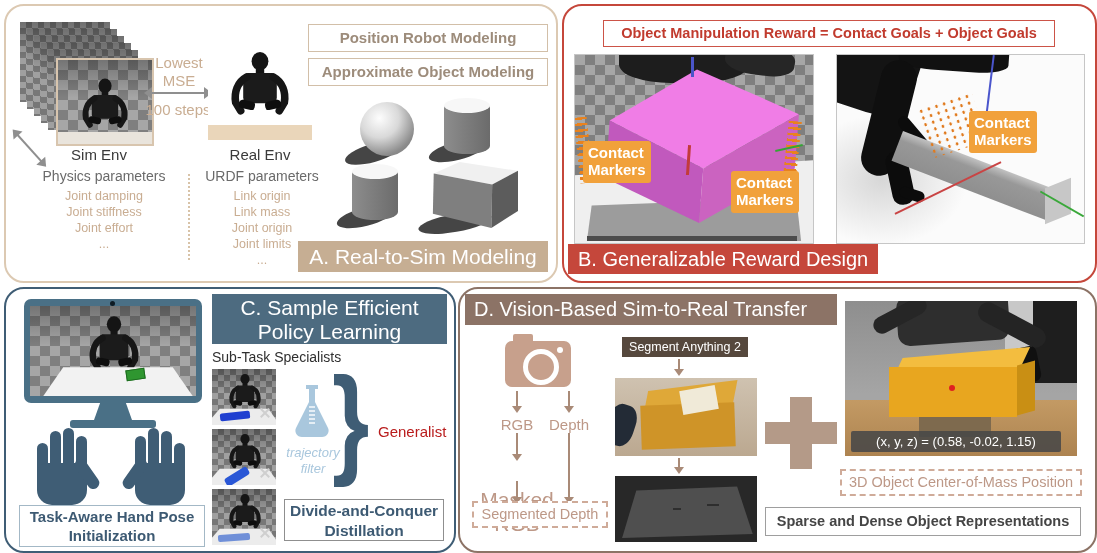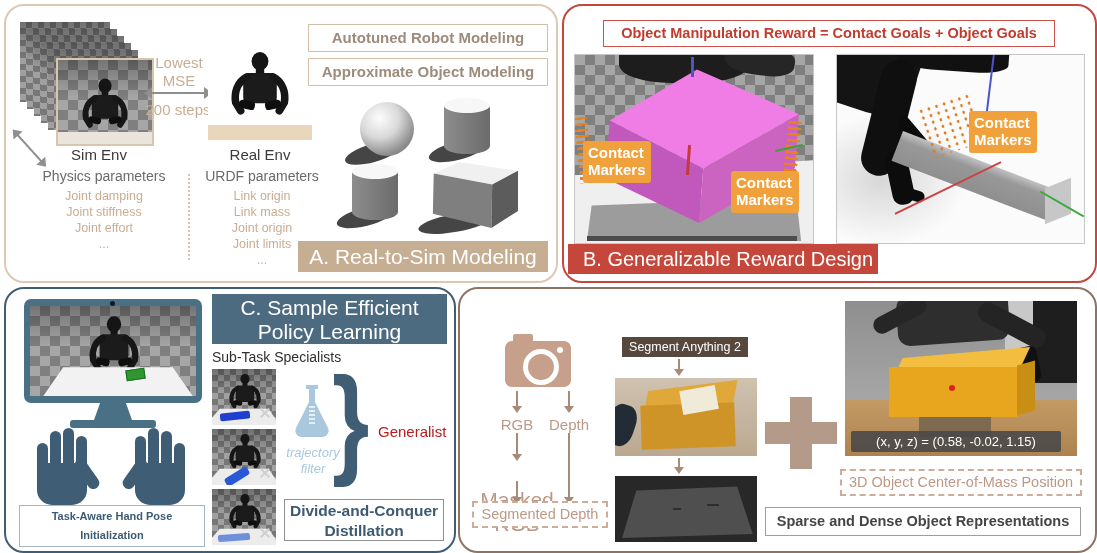--- a/index.html
+++ b/index.html
@@ -87,21 +87,21 @@
       <div class="abs" style="left:0;bottom:0;width:100%;height:12px;background:#e9e4dc;"></div>
     </div>
     <div class="abs" style="left:2px;top:118px;width:46px;height:2px;transform:rotate(48deg);transform-origin:0 50%;">
         <div class="ah" style="left:0;top:0;width:46px;"></div>
       </div>
   </div>
 
   <div class="abs pre ctr" style="left:138px;top:48px;width:70px;font-size:15px;line-height:18px;color:#c9ad92;">Lowest
 MSE</div>
   <div class="ah" style="left:140px;top:86px;width:64px;"></div>
-  <div class="abs ctr" style="left:130px;top:95px;width:84px;font-size:15px;color:#c9ad92;">200 steps</div>
+  <div class="abs ctr" style="left:130px;top:95px;width:84px;font-size:15px;color:#c9ad92;">100 steps</div>
 
   <div class="abs" style="left:202px;top:22px;width:104px;height:116px;background:#fff;">
     <div class="abs" style="left:0;bottom:4px;width:100%;height:15px;background:#ead6ba;"></div>
     <svg class="abs" viewBox="0 0 100 78" style="left:10px;top:8px;width:84px;height:94px;">
         <use href="#robot-sil"></use>
       </svg>
   </div>
 
   <div class="abs ctr" style="left:38px;top:140px;width:110px;font-size:15px;color:#3a3a3a;">Sim Env</div>
   <div class="abs ctr" style="left:206px;top:140px;width:96px;font-size:15px;color:#3a3a3a;">Real Env</div>
@@ -116,21 +116,21 @@
   <div class="abs" style="left:182px;top:168px;height:86px;border-left:2px dotted #d8c3a8;"></div>
   <div class="abs ctr" style="left:186px;top:162px;width:140px;font-size:14px;color:#6a6a6a;">URDF parameters</div>
   <div class="abs ctr" style="left:186px;top:182px;width:140px;font-size:12.5px;line-height:16px;color:#c9ad92;">
     <div>Link origin</div>
     <div>Link mass</div>
     <div>Joint origin</div>
     <div>Joint limits</div>
     <div>...</div>
   </div>
 
-  <div class="abs ctr" style="left:302px;top:18px;width:238px;height:26px;border:1.5px solid #d2bfa8;font-weight:bold;font-size:15px;line-height:26px;color:#9d8c7b;">Autotuned Robot Modeling</div>
+  <div class="abs ctr" style="left:302px;top:18px;width:238px;height:26px;border:1.5px solid #d2bfa8;font-weight:bold;font-size:15px;line-height:26px;color:#9d8c7b;">Position Robot Modeling</div>
   <div class="abs ctr" style="left:302px;top:52px;width:238px;height:26px;border:1.5px solid #d2bfa8;font-weight:bold;font-size:15px;line-height:26px;color:#9d8c7b;">Approximate Object Modeling</div>
 
   <div class="abs" style="left:330px;top:86px;width:200px;height:146px;">
     <div class="abs" style="left:8px;top:52px;width:58px;height:18px;border-radius:50%;background:#454545;transform:rotate(-16deg);"></div>
     <div class="abs" style="left:24px;top:10px;width:54px;height:54px;border-radius:50%;background:radial-gradient(circle at 36% 30%,#fdfdfd,#d9d9d9 38%,#8d8d8d 72%,#6d6d6d);"></div>
 
     <div class="abs" style="left:92px;top:50px;width:58px;height:18px;border-radius:50%;background:#454545;transform:rotate(-14deg);"></div>
     <div class="abs" style="left:108px;top:8px;width:46px;height:54px;background:linear-gradient(90deg,#8d8d8d,#6b6b6b);border-radius:23px 23px 23px 23px/8px 8px 8px 8px;">
       <div class="abs" style="left:0;top:-2px;width:46px;height:15px;border-radius:50%;background:#f7f7f7;"></div>
     </div>
@@ -188,21 +188,21 @@
     <div class="abs" style="left:66px;top:76px;width:168px;height:32px;background:linear-gradient(180deg,#c2c2c2,#989898 30%,#8f8f8f);transform:rotate(21deg);transform-origin:0 0;"></div>
     <div class="abs" style="left:208px;top:128px;width:26px;height:36px;background:#c7c7c7;transform:skewY(-22deg);"></div>
     <div class="abs" style="left:86px;top:44px;width:58px;height:52px;background-image:radial-gradient(#e07a1e 1.3px,transparent 1.6px);background-size:8px 7px;transform:rotate(-18deg);"></div>
     <div class="abs" style="left:52px;top:132px;width:118px;height:2px;background:#c94444;transform:rotate(-26deg);"></div>
     <div class="abs" style="left:200px;top:148px;width:50px;height:2px;background:#3aa83a;transform:rotate(30deg);"></div>
     <div class="abs" style="left:152px;top:0;width:2px;height:62px;background:#4a55cc;transform:rotate(7deg);"></div>
     <div class="olabel pre" style="left:132px;top:56px;">Contact
 Markers</div>
   </div>
 
-  <div class="abs" style="left:4px;top:238px;width:300px;height:30px;background:var(--red,#c5473b);color:#fff;font-size:20px;line-height:30px;padding-left:10px;text-align:center;">B. Generalizable Reward Design</div>
+  <div class="abs" style="left:4px;top:238px;width:300px;height:30px;background:var(--red,#c5473b);color:#fff;font-size:20px;line-height:30px;padding-left:10px;">B. Generalizable Reward Design</div>
 </div>
 
 <div class="panel" style="left:4px;top:287px;width:448px;height:262px;border:2.5px solid #3f5d75;">
 
   <div class="abs" style="left:18px;top:10px;width:178px;height:104px;background:#4a7086;border-radius:7px;">
     <div class="abs" style="left:86px;top:1.5px;width:5px;height:5px;border-radius:50%;background:#0d1b24;"></div>
     <div class="abs checker" style="left:6px;top:7px;right:6px;bottom:7px;overflow:hidden;background-color:#9a9a9a;">
       <div class="shade"></div>
       <svg class="abs" viewBox="0 0 100 78" style="left:48px;top:6px;width:72px;height:62px;">
           <use href="#robot-sil"></use>
@@ -224,21 +224,21 @@
   </div>
   <div class="hand" style="left:118px;top:138px;transform:scaleX(-1);">
     <div class="f1"></div>
       <div class="f2"></div>
       <div class="f3"></div>
       <div class="f4"></div>
       <div class="palm"></div>
       <div class="thumb"></div>
   </div>
 
-  <div class="abs ctr pre" style="left:13px;top:216px;width:184px;height:39px;border:1.5px solid #a3b8c6;font-weight:bold;font-size:11px;line-height:19px;color:#3d5a73;padding-top:1px;">Task-Aware Hand Pose
+  <div class="abs ctr pre" style="left:13px;top:216px;width:184px;height:39px;border:1.5px solid #a3b8c6;font-weight:bold;font-size:15px;line-height:19px;color:#3d5a73;padding-top:1px;">Task-Aware Hand Pose
 Initialization</div>
 
   <div class="abs ctr pre" style="left:206px;top:5px;width:235px;height:50px;background:#4d6b80;color:#fff;font-size:21px;line-height:24px;padding-top:2px;box-sizing:border-box;">C. Sample Efficient
 Policy Learning</div>
 
   <div class="abs" style="left:206px;top:60px;width:160px;font-size:14px;color:#2f2f2f;">Sub-Task Specialists</div>
 
   <div class="abs checker-sm" style="left:206px;top:80px;width:64px;height:56px;overflow:hidden;background-color:#8e8e8e;">
     <div class="shade"></div>
     <svg class="abs" viewBox="0 0 100 78" style="left:10px;top:2px;width:46px;height:40px;">
@@ -283,20 +283,21 @@
   <div class="abs" style="left:326px;top:76px;width:44px;height:128px;font-size:96px;line-height:110px;font-weight:bold;color:#3f5d75;transform:scaleY(1.25);transform-origin:50% 40%;">}</div>
 
   <div class="abs" style="left:372px;top:134px;width:72px;font-size:15px;color:#b91c1c;">Generalist</div>
 
   <div class="abs ctr pre" style="left:278px;top:210px;width:160px;height:42px;border:1.5px solid #8f8f8f;font-weight:bold;font-size:15.5px;line-height:19.5px;color:#3d5a73;padding-top:1px;box-sizing:border-box;">Divide-and-Conquer
 Distillation</div>
 </div>
 
 <div class="panel" style="left:458px;top:287px;width:635px;height:262px;border:2.5px solid #8c7366;">
 
+  <div class="abs" style="left:5px;top:5px;width:372px;height:31px;background:var(--brown,#8c7366);color:#fff;font-size:20px;line-height:31px;padding-left:9px;box-sizing:border-box;">D. Vision-Based Sim-to-Real Transfer</div>
 
   <div class="abs" style="left:45px;top:52px;width:66px;height:46px;background:#c7a08c;border-radius:7px;">
     <div class="abs" style="left:8px;top:-7px;width:20px;height:9px;background:#c7a08c;border-radius:2px 2px 0 0;"></div>
     <div class="abs" style="left:18px;top:8px;width:26px;height:26px;border:5px solid #fff;border-radius:50%;"></div>
     <div class="abs" style="right:8px;top:6px;width:6px;height:6px;border-radius:50%;background:#fff;"></div>
   </div>
 
   <div class="av" style="left:51px;top:102px;width:12px;height:22px;"></div>
   <div class="av" style="left:103px;top:102px;width:12px;height:22px;"></div>
 

